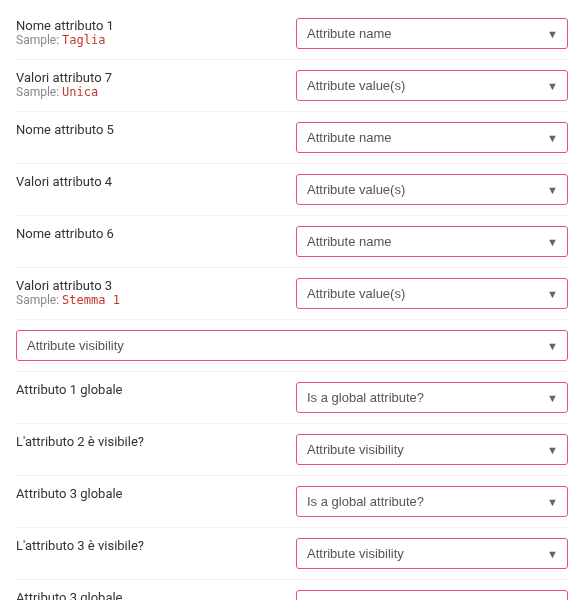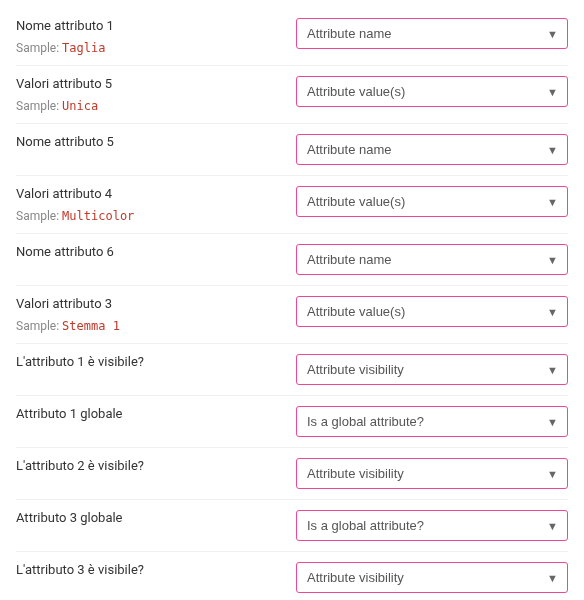--- a/index.html
+++ b/index.html
@@ -40,21 +40,21 @@
 
     .label-main {
       font-size: 13px;
       color: #333;
       font-weight: 400;
     }
 
     .label-sample {
       font-size: 12px;
       color: #888;
-      margin-top: 8px;
+      margin-top: 0;
     }
 
     .label-sample span {
       color: #c0392b;
       font-family: monospace;
     }
 
     .control-col {
       flex: 1;
     }
@@ -97,39 +97,38 @@
       <div class="label-col">
         <div class="label-main">Nome attributo 1</div>
         <div class="label-sample">Sample: <span>Taglia</span></div>
       </div>
       <div class="control-col">
         <div class="select-wrapper"><select><option value="Attribute name">Attribute name</option><option value="Attribute value(s)">Attribute value(s)</option><option value="Attribute visibility">Attribute visibility</option><option value="Is a global attribute?">Is a global attribute?</option></select><span class="select-arrow">▼</span></div>
       </div>
     </div>
     <div class="row">
       <div class="label-col">
-        <div class="label-main">Valori attributo 5</div>
+        <div class="label-main">Valori attributo 7</div>
         <div class="label-sample">Sample: <span>Unica</span></div>
       </div>
       <div class="control-col">
         <div class="select-wrapper"><select><option value="Attribute name">Attribute name</option><option value="Attribute value(s)" selected="">Attribute value(s)</option><option value="Attribute visibility">Attribute visibility</option><option value="Is a global attribute?">Is a global attribute?</option></select><span class="select-arrow">▼</span></div>
       </div>
     </div>
     <div class="row">
       <div class="label-col">
         <div class="label-main">Nome attributo 5</div>
       </div>
       <div class="control-col">
         <div class="select-wrapper"><select><option value="Attribute name">Attribute name</option><option value="Attribute value(s)">Attribute value(s)</option><option value="Attribute visibility">Attribute visibility</option><option value="Is a global attribute?">Is a global attribute?</option></select><span class="select-arrow">▼</span></div>
       </div>
     </div>
     <div class="row">
       <div class="label-col">
         <div class="label-main">Valori attributo 4</div>
-        <div class="label-sample">Sample: <span>Multicolor</span></div>
       </div>
       <div class="control-col">
         <div class="select-wrapper"><select><option value="Attribute name">Attribute name</option><option value="Attribute value(s)" selected="">Attribute value(s)</option><option value="Attribute visibility">Attribute visibility</option><option value="Is a global attribute?">Is a global attribute?</option></select><span class="select-arrow">▼</span></div>
       </div>
     </div>
     <div class="row">
       <div class="label-col">
         <div class="label-main">Nome attributo 6</div>
       </div>
       <div class="control-col">
@@ -139,23 +138,20 @@
     <div class="row">
       <div class="label-col">
         <div class="label-main">Valori attributo 3</div>
         <div class="label-sample">Sample: <span>Stemma 1</span></div>
       </div>
       <div class="control-col">
         <div class="select-wrapper"><select><option value="Attribute name">Attribute name</option><option value="Attribute value(s)" selected="">Attribute value(s)</option><option value="Attribute visibility">Attribute visibility</option><option value="Is a global attribute?">Is a global attribute?</option></select><span class="select-arrow">▼</span></div>
       </div>
     </div>
     <div class="row">
-      <div class="label-col">
-        <div class="label-main">L'attributo 1 è visibile?</div>
-      </div>
       <div class="control-col">
         <div class="select-wrapper"><select><option value="Attribute visibility">Attribute visibility</option><option value="Yes">Yes</option><option value="No">No</option></select><span class="select-arrow">▼</span></div>
       </div>
     </div>
     <div class="row">
       <div class="label-col">
         <div class="label-main">Attributo 1 globale</div>
       </div>
       <div class="control-col">
         <div class="select-wrapper"><select><option value="Is a global attribute?">Is a global attribute?</option><option value="Yes">Yes</option><option value="No">No</option></select><span class="select-arrow">▼</span></div>

